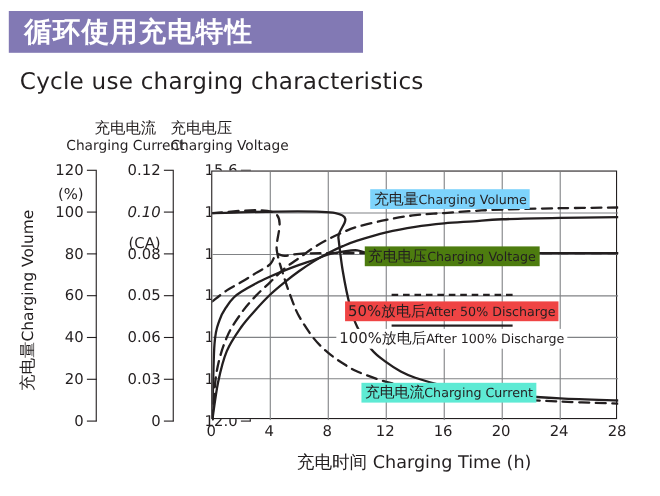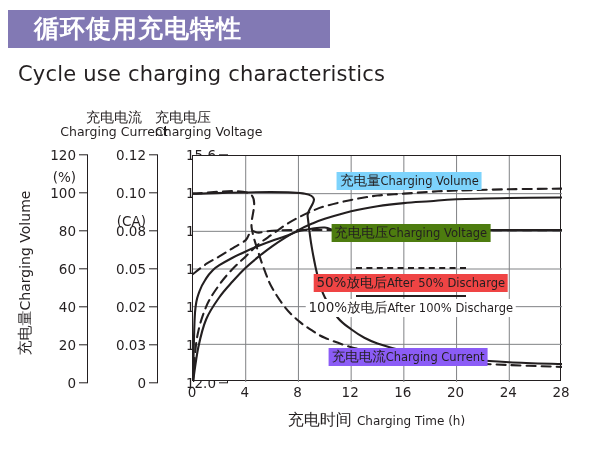--- a/index.html
+++ b/index.html
@@ -7,21 +7,21 @@
     width:600px;height:451px;background:#ffffff;
     font-family:"DejaVu Sans","Liberation Sans",sans-serif;
     color:#231f20;overflow:hidden;position:relative;
   }
   .title-bar{
     position:absolute;left:8px;top:10px;width:322px;height:38px;
     background:#8279b4;display:flex;align-items:center;
   }
   .title-bar .tb-text{
     color:#ffffff;font-size:25px;font-weight:bold;letter-spacing:1px;
-    padding-left:26px;line-height:38px;
+    padding-left:14px;line-height:38px;
     font-family:"DejaVu Sans","Liberation Sans",sans-serif;
   }
   .subtitle{
     position:absolute;left:18px;top:62px;
     font-size:21px;color:#231f20;letter-spacing:0.2px;
   }
 
   
   .ax-head{position:absolute;text-align:center;line-height:1.05;}
   .ax-head .cn{font-size:14px;display:block;}
@@ -59,21 +59,21 @@
   }
   .plot svg{position:absolute;left:0;top:0;}
 
   .xticklab{
     position:absolute;top:384px;font-size:13.5px;transform:translateX(-50%);
   }
   .xlab{
     position:absolute;left:192px;width:369px;top:410px;text-align:center;
     font-size:16px;white-space:nowrap;
   }
-  .xlab .en{font-size:12px;}
+  .xlab .en{font-size:16px;}
 
   
   .anno{position:absolute;font-size:0;white-space:nowrap;transform:translateX(-50%);}
   .anno .cn{font-size:13.5px;}
   .anno .en{font-size:11.5px;}
 </style>
 </head>
 <body>
 
 <div class="title-bar">
@@ -112,27 +112,27 @@
     <div class="tk" style="top: 197px;">20</div>
     <div class="dash" style="top: 197px;"></div>
     <div class="tk" style="top: 235px;">0</div>
     <div class="dash" style="top: 235px;"></div>
   </div>
 <div class="tickcol" id="tc-current" style="left:102px;">
     <div class="spine"></div>
     <div class="tk" style="top: 7px;">0.12</div>
     <div class="dash" style="top: 7px;"></div>
     <div class="unit" style="top: 29px; margin-top: 44px;">(CA)</div>
-    <div class="tk" style="top: 45px;">0.10</div>
+    <div class="tk" style="top: 45px; font-style: italic;">0.10</div>
     <div class="dash" style="top: 45px;"></div>
     <div class="tk" style="top: 83px;">0.08</div>
     <div class="dash" style="top: 83px;"></div>
     <div class="tk" style="top: 121px;">0.05</div>
     <div class="dash" style="top: 121px;"></div>
-    <div class="tk" style="top: 159px;">0.02</div>
+    <div class="tk" style="top: 159px;">0.06</div>
     <div class="dash" style="top: 159px;"></div>
     <div class="tk" style="top: 197px;">0.03</div>
     <div class="dash" style="top: 197px;"></div>
     <div class="tk" style="top: 235px;">0</div>
     <div class="dash" style="top: 235px;"></div>
   </div>
 <div class="tickcol" id="tc-voltage" style="left:172px;">
     <div class="spine"></div>
     <div class="tk" style="top: 7px;">15.6</div>
     <div class="dash" style="top: 7px;"></div>
@@ -181,21 +181,21 @@
     <div class="xticklab" style="left: 402.857px;">16</div>
     <div class="xticklab" style="left: 455.571px;">20</div>
     <div class="xticklab" style="left: 508.286px;">24</div>
     <div class="xticklab" style="left: 561px;">28</div>
   </div>
 <div id="annos">
     <div class="anno" style="left: 409.446px; top: 171.99px; background: #7dd3fc; padding: 0px 3px;"><span class="cn">充电量</span><span class="en">Charging Volume</span></div>
     <div class="anno" style="left: 410.764px; top: 223.97px; background: #4d7c0f; padding: 0px 3px;"><span class="cn">充电电压</span><span class="en">Charging Voltage</span></div>
     <div class="anno" style="left: 410.764px; top: 273.69px; background: #ef4444; padding: 0px 3px;"><span class="cn">50%放电后</span><span class="en">After 50% Discharge</span></div>
     <div class="anno" style="left: 410.764px; top: 298.55px; background: rgb(255, 255, 255); padding: 0px 3px;"><span class="cn">100%放电后</span><span class="en">After 100% Discharge</span></div>
-    <div class="anno" style="left: 408.129px; top: 348.27px; background: #8b5cf6; padding: 0px 3px;"><span class="cn">充电电流</span><span class="en">Charging Current</span></div>
+    <div class="anno" style="left: 408.129px; top: 348.27px; background: #5eead4; padding: 0px 3px;"><span class="cn">充电电流</span><span class="en">Charging Current</span></div>
     <div style="position: absolute; left: 355.764px; top: 266.69px; width: 110px; height: 0px; border-top: 2.1px dashed rgb(35, 31, 32);"></div>
     <div style="position: absolute; left: 355.764px; top: 294.55px; width: 110px; height: 0px; border-top: 2.1px solid rgb(35, 31, 32);"></div>
   </div>
 
 <div class="xlab">
   <span>充电时间</span>
   <span class="en">Charging Time (h)</span>
 </div>
 
 </body></html>

